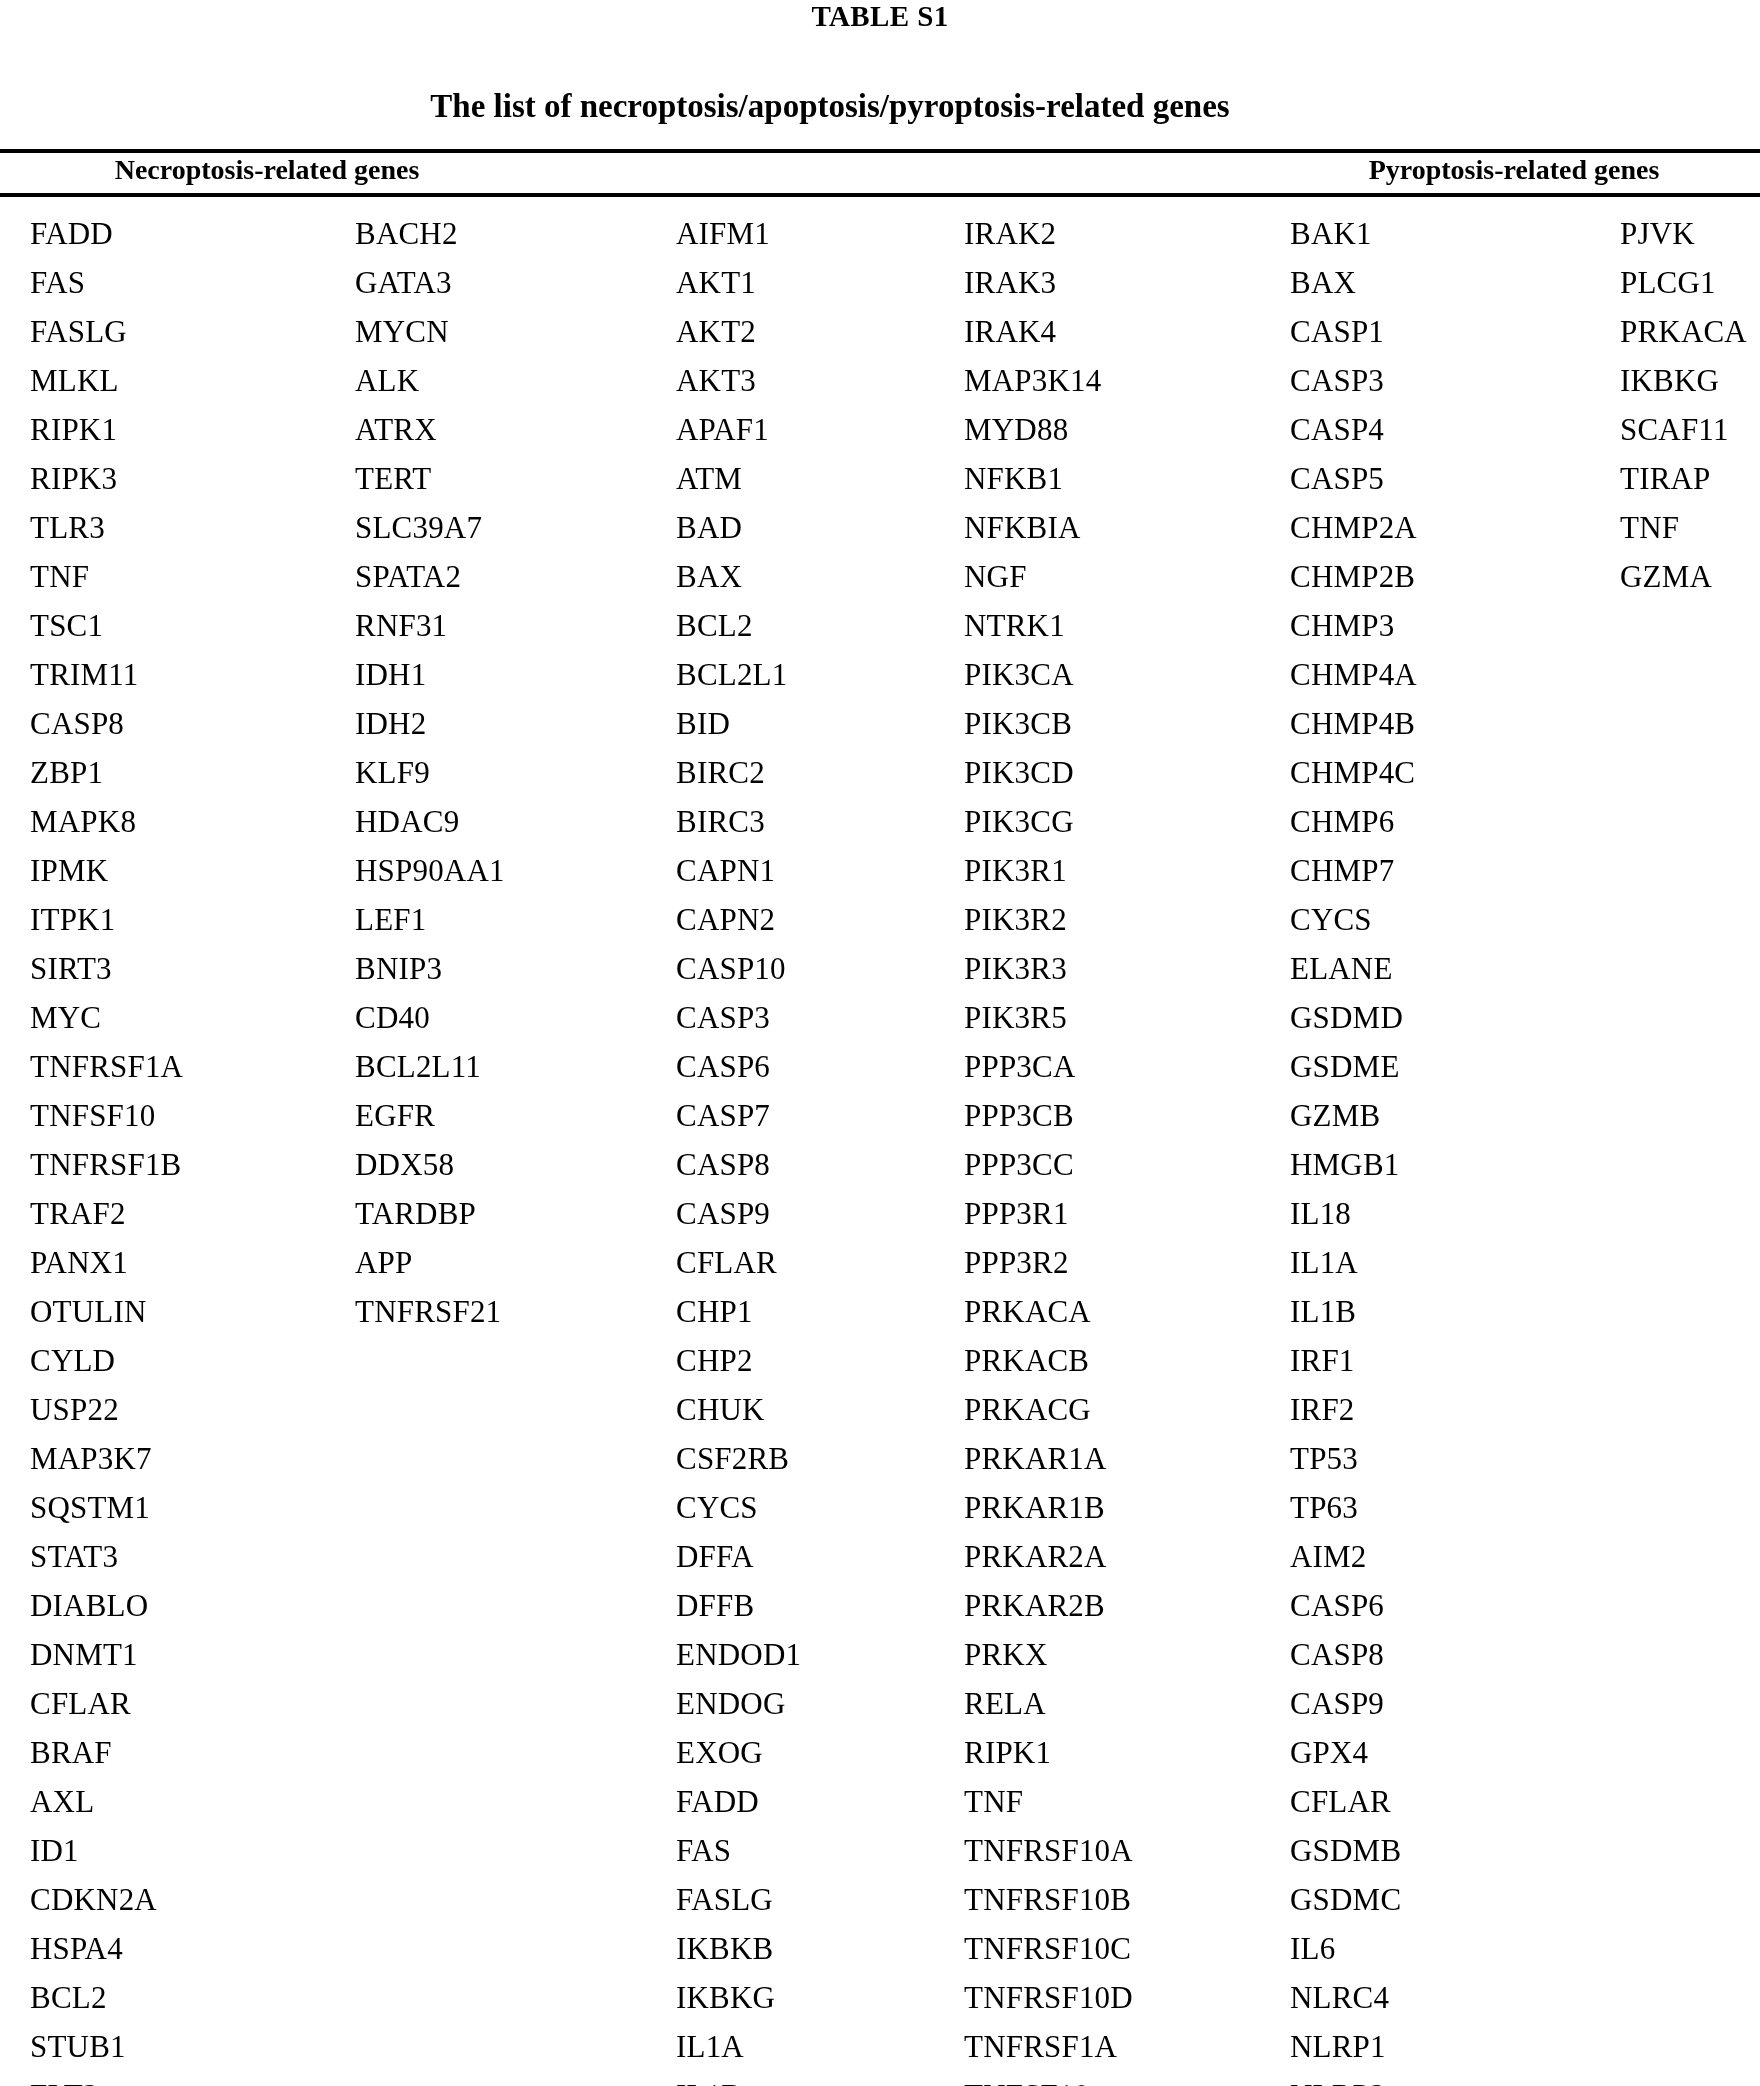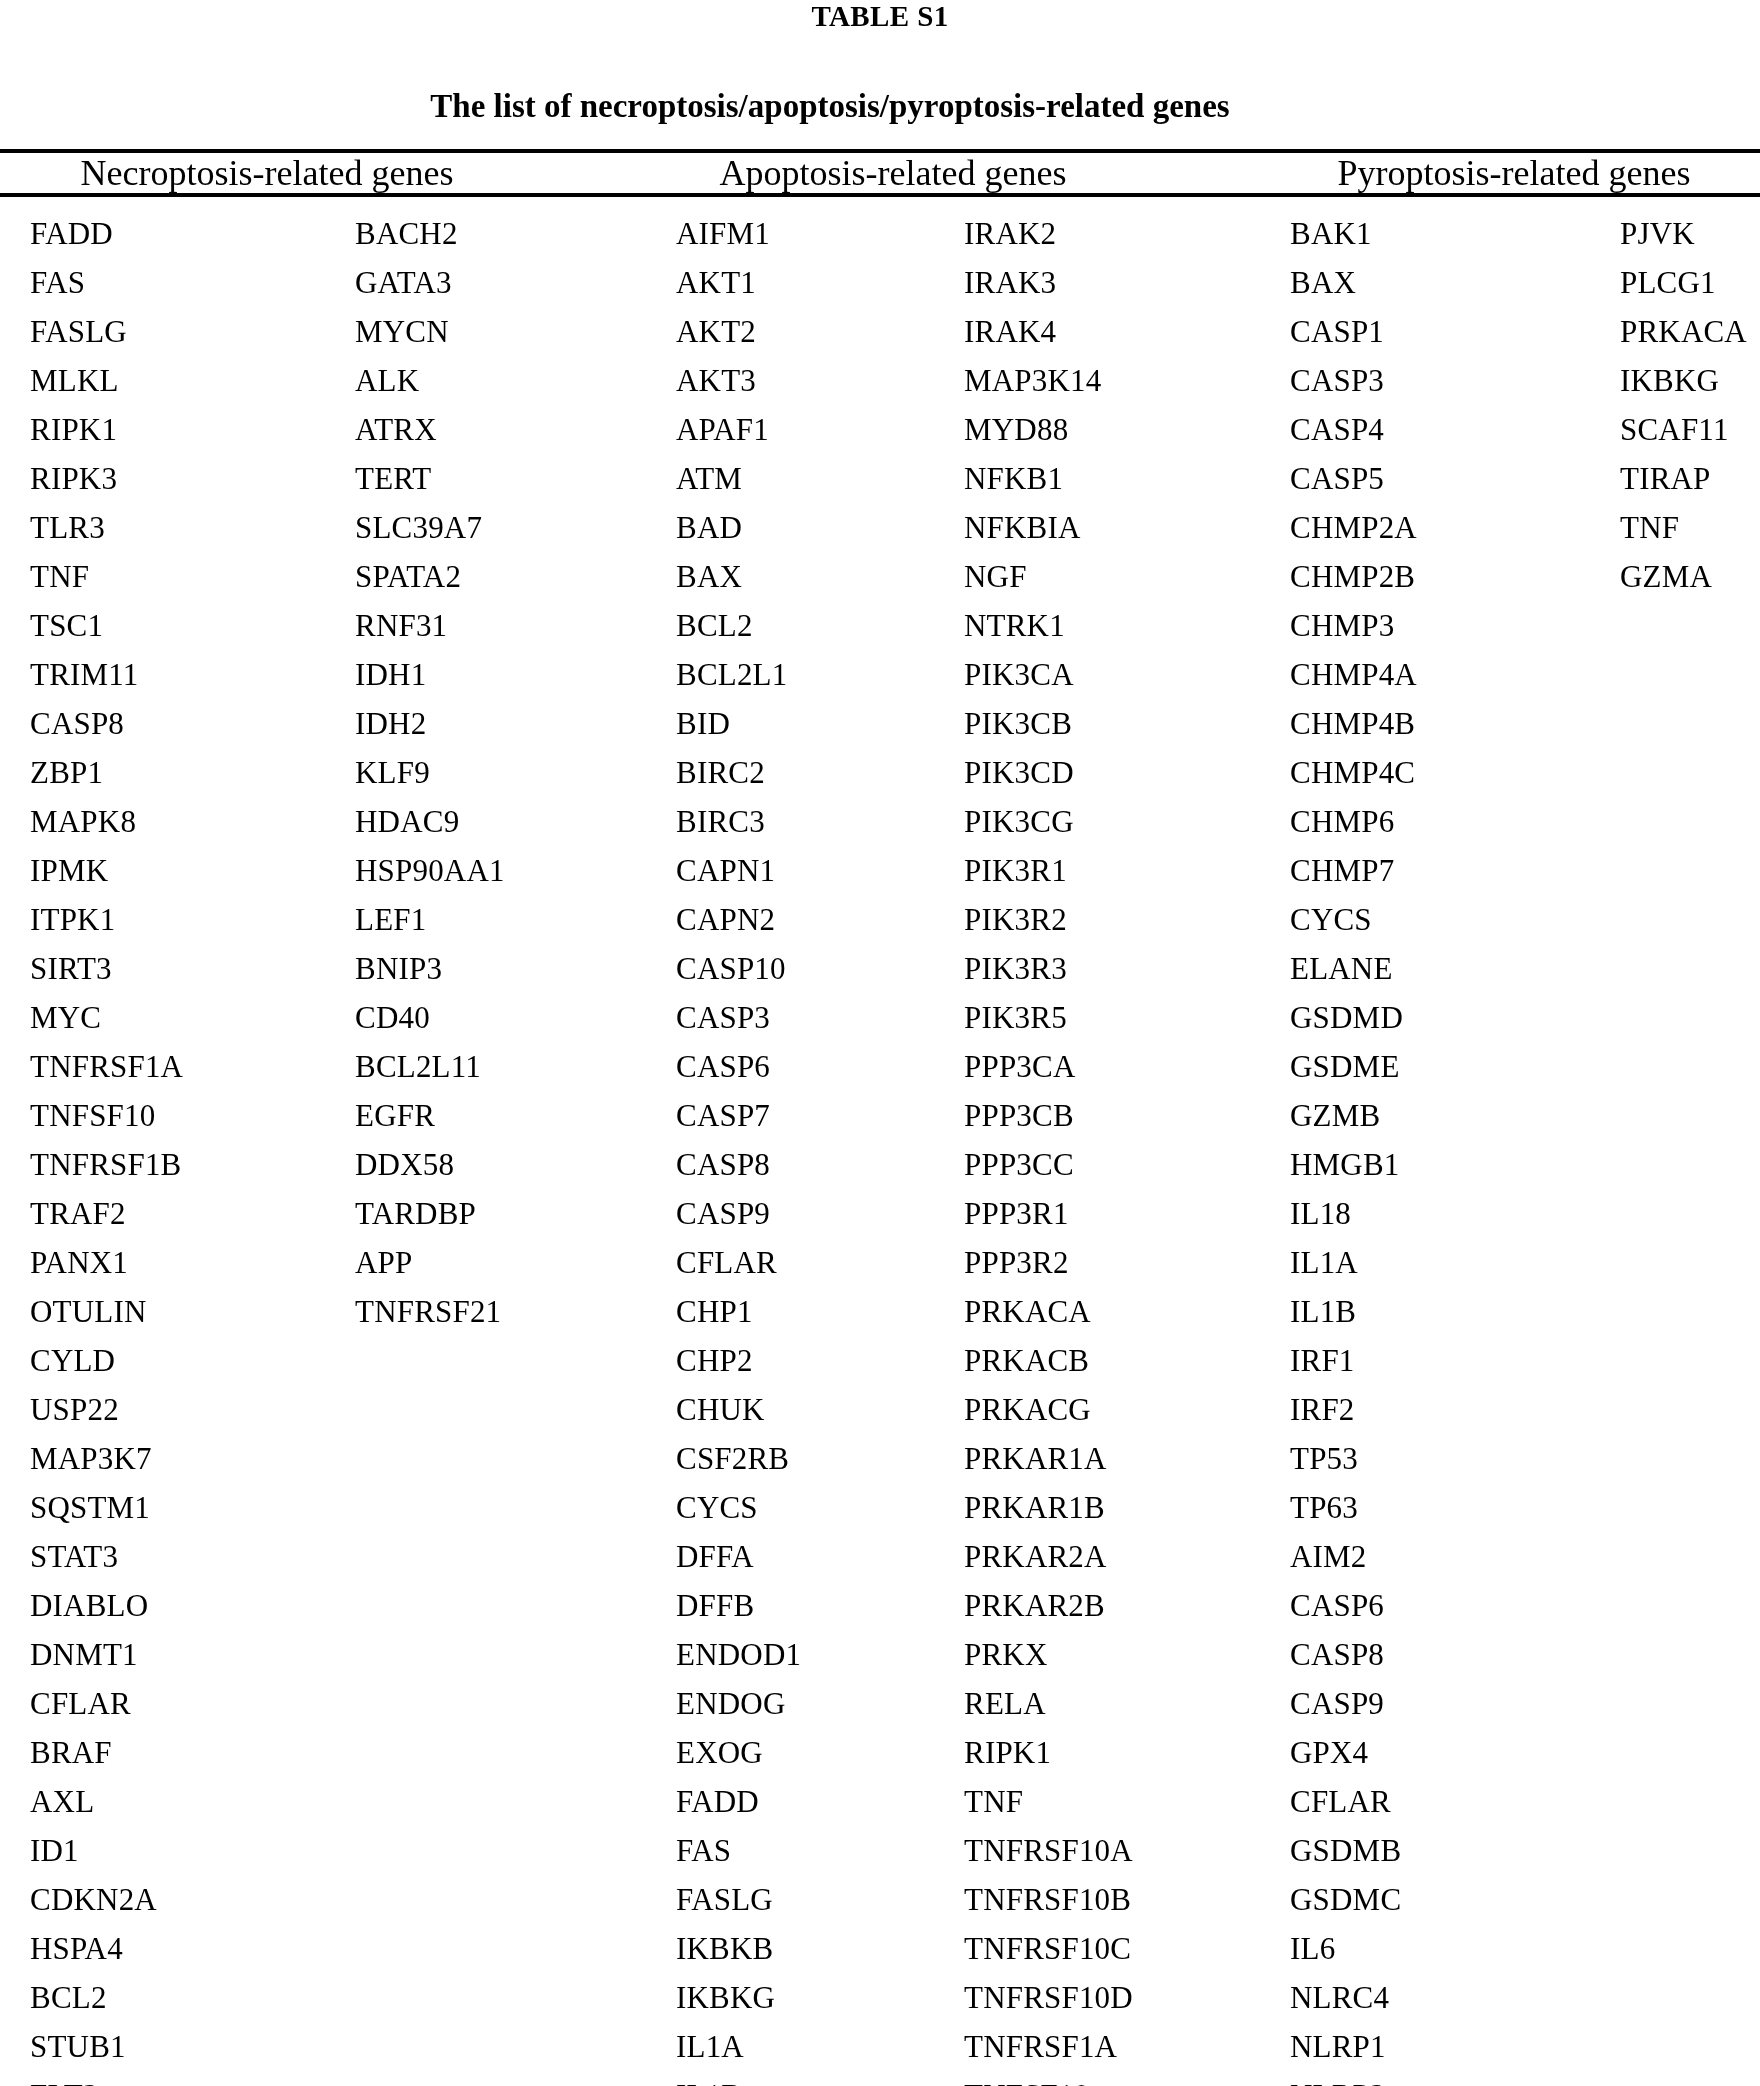--- a/index.html
+++ b/index.html
@@ -16,21 +16,21 @@
   }
   .caption {
     position:absolute; top:88px; left:0; width:1660px;
     text-align:center; font-weight:bold; font-size:33px; line-height:1.1;
   }
   .rule { position:absolute; left:0; width:1760px; height:3.8px; background:#000; }
   .rule-top { top:149px; }
   .rule-mid { top:193px; }
   .col-head {
     position:absolute; top:155px; text-align:center;
-    font-weight:normal; font-size:36px; line-height:1.05; white-space:nowrap;
+    font-weight:bold; font-size:28px; line-height:1.05; white-space:nowrap;
   }
   .col-head.g1 { left:0px;    width:534px; }
   .col-head.g2 { left:626px; width:534px; }
   .col-head.g3 { left:1248px; width:532px; }
   .table-body { position:absolute; left:0; top:209px; width:1760px; height:2143px; }
   .body-col { position:absolute; top:0; }
   .gene-cell {
     height:49px; display:flex; align-items:center;
     font-size:31px; white-space:nowrap; letter-spacing:0.2px;
   }
@@ -40,21 +40,20 @@
 
 <div class="page">
 
   <div class="title">TABLE S1</div>
 
   <div class="caption">The list of necroptosis/apoptosis/pyroptosis-related genes</div>
 
   <div class="rule rule-top"></div>
 
   <div class="col-head g1">Necroptosis-related genes</div>
-  <div class="col-head g2">Apoptosis-related genes</div>
   <div class="col-head g3">Pyroptosis-related genes</div>
 
   <div class="rule rule-mid"></div>
 
   <div class="table-body">
       <div class="body-col" style="left: 30px;">
         <div class="gene-cell">FADD</div>
         <div class="gene-cell">FAS</div>
         <div class="gene-cell">FASLG</div>
         <div class="gene-cell">MLKL</div>

